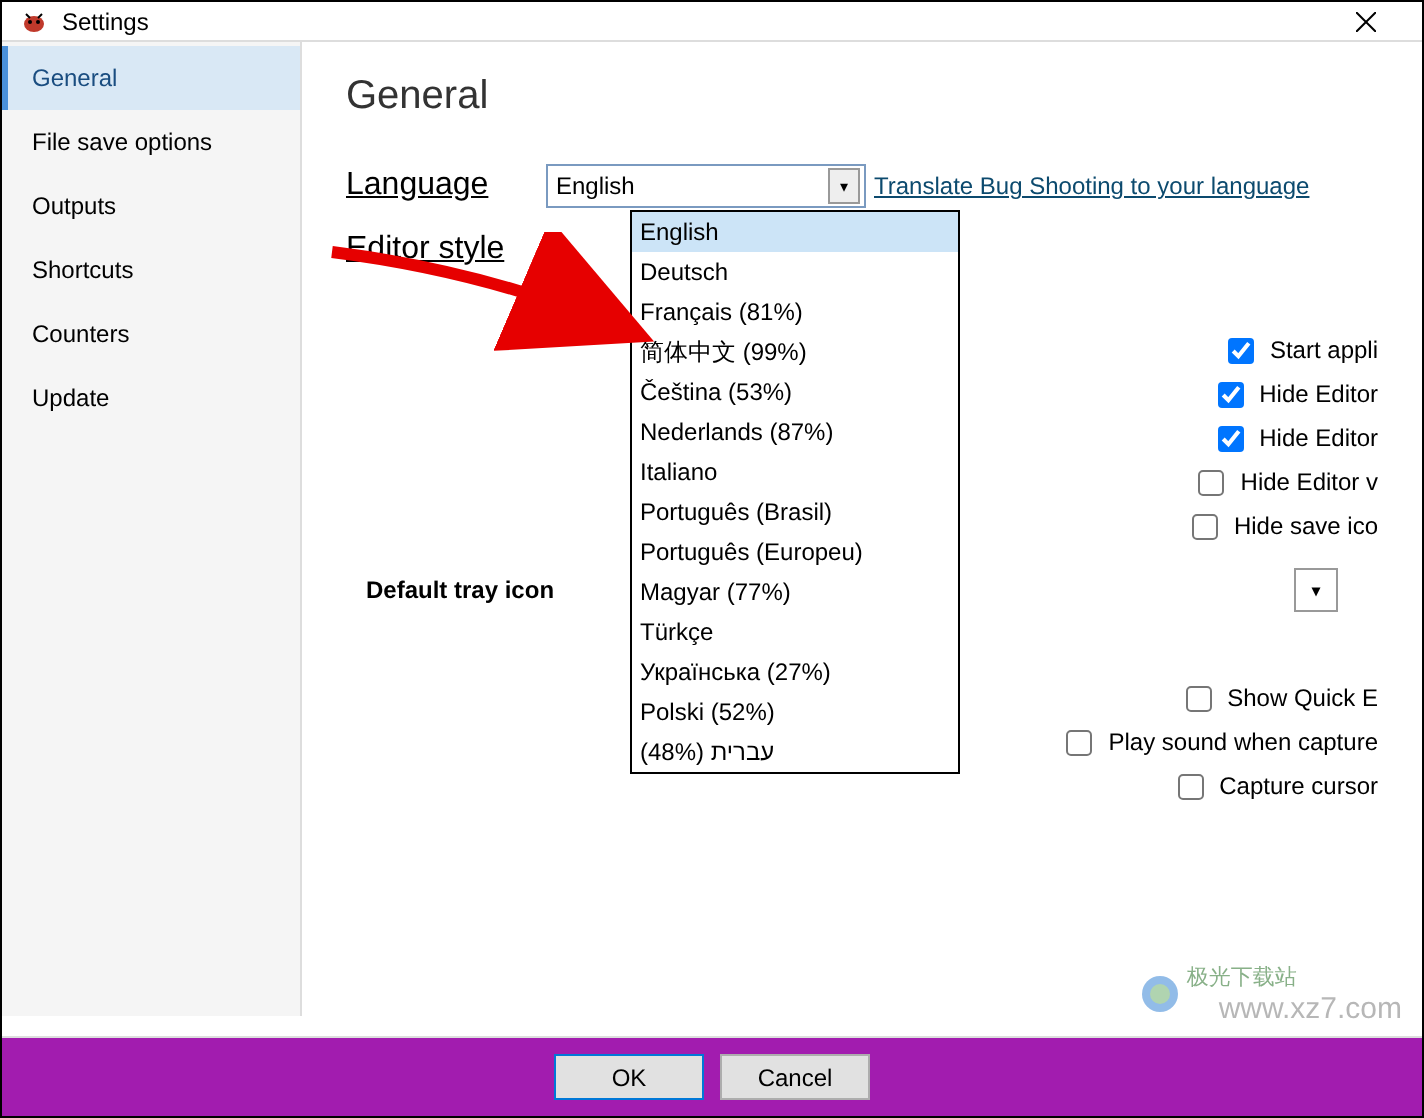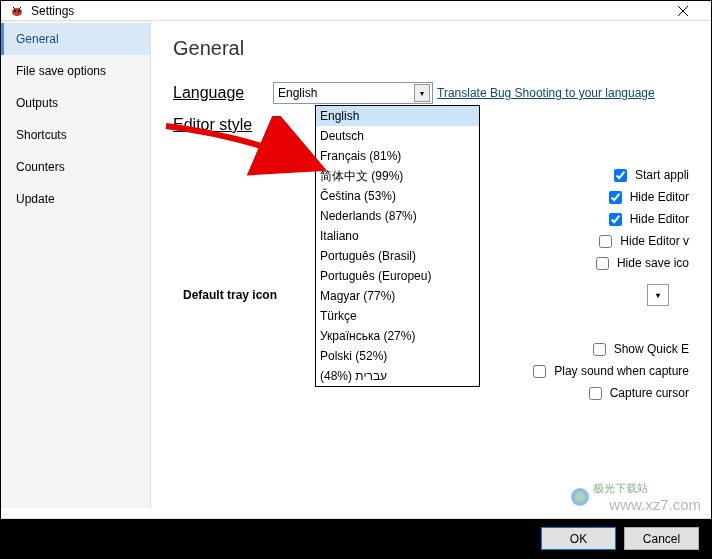--- a/index.html
+++ b/index.html
@@ -23,21 +23,21 @@
 .check-row { display: flex; align-items: center; margin: 8px 0 8px 10px; justify-content: flex-end; }
 .check-row input[type=checkbox] { margin-right: 8px; width: 13px; height: 13px; }
 .check-row label { font-size: 12px; }
 .gap { height: 14px; }
 .default-tray-row { display: flex; align-items: center; margin: 14px 0 14px 10px; font-weight: bold; }
 .default-tray-row .lbl { font-size: 12px; }
 .default-tray-combo { margin-left: auto; margin-right: 20px; width: 22px; height: 22px; border: 1px solid #999; display: flex; align-items: center; justify-content: center; }
 .dropdown { position: absolute; left: 314px; top: 104px; width: 165px; border: 1px solid #000; background: #fff; z-index: 10; }
 .dropdown-item { padding: 2px 4px; font-size: 12px; line-height: 16px; cursor: default; }
 .dropdown-item.sel { background: #cce4f7; }
-.footer { position: absolute; bottom: 0; left: 0; right: 0; height: 40px; border-top: 1px solid #ddd; display: flex; align-items: center; justify-content: flex-end; padding: 0 12px; gap: 8px; background: #000000; }
+.footer { position: absolute; bottom: 0; left: 0; right: 0; height: 40px; border-top: 1px solid #ddd; display: flex; align-items: center; justify-content: center; padding: 0 12px; gap: 8px; background: #a21caf; }
 .btn { min-width: 75px; height: 23px; border: 1px solid #adadad; background: #e1e1e1; font-size: 12px; cursor: default; display: flex; align-items: center; justify-content: center; }
 .btn.primary { border: 1px solid #0078d7; }
 .watermark { position: absolute; right: 10px; bottom: 45px; opacity: 0.6; display: flex; align-items: center; gap: 3px; z-index: 5; }
 .watermark .wm-icon { width: 20px; height: 20px; }
 .watermark .wm-text { font-size: 11px; color: #3a7d3a; }
 .watermark .wm-text .wm-sub { font-size: 15px; color: #888; display: block; margin-left: 16px; }
 .arrow { position: absolute; left: 155px; top: 115px; width: 180px; height: 70px; z-index: 20; pointer-events: none; }
 </style>
 </head>
 <body>

